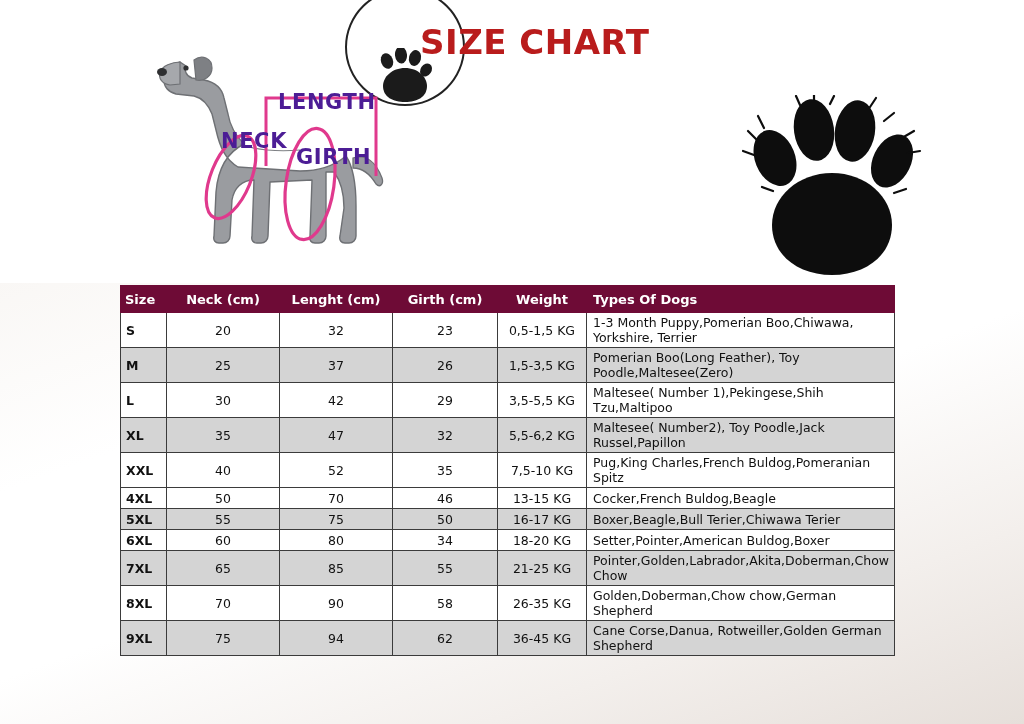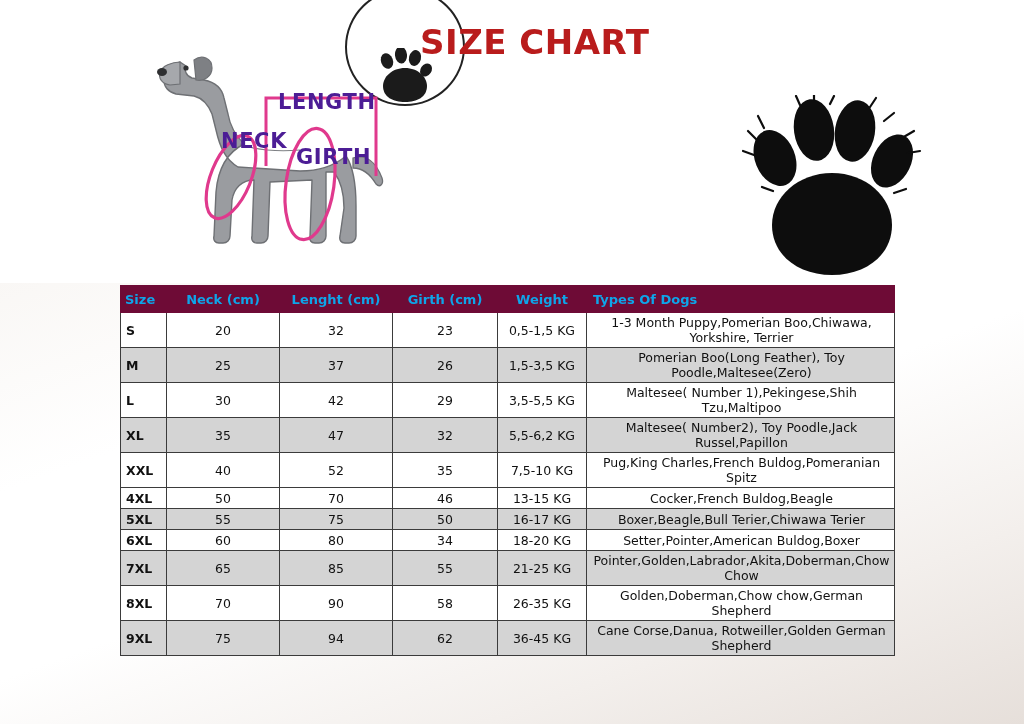--- a/index.html
+++ b/index.html
@@ -100,21 +100,21 @@
   }
   table.size-chart {
     border-collapse: collapse;
     width: 775px;
     font-size: 12.5px;
     color: #111;
     font-family: "DejaVu Sans", sans-serif;
   }
   table.size-chart thead th {
     background: #6e0b36;
-    color: #0ea5e9;
+    color: #ffffff;
     font-weight: bold;
     font-size: 13px;
     padding: 4px 4px;
     border: 1px solid #6e0b36;
     text-align: center;
     height: 18px;
   }
   table.size-chart thead th.th-types {
     text-align: left;
     padding-left: 6px;
@@ -130,21 +130,21 @@
   table.size-chart tbody tr.alt td {
     background: #d4d4d4;
   }
   table.size-chart td.c-size {
     text-align: left;
     padding-left: 5px;
     font-weight: bold;
     width: 36px;
   }
   table.size-chart td.c-types {
-    text-align: center;
+    text-align: left;
     padding-left: 6px;
   }
   .col-neck  { width: 104px; }
   .col-len   { width: 104px; }
   .col-girth { width: 96px; }
   .col-weight{ width: 80px; }
 </style>
 </head>
 <body>
 

